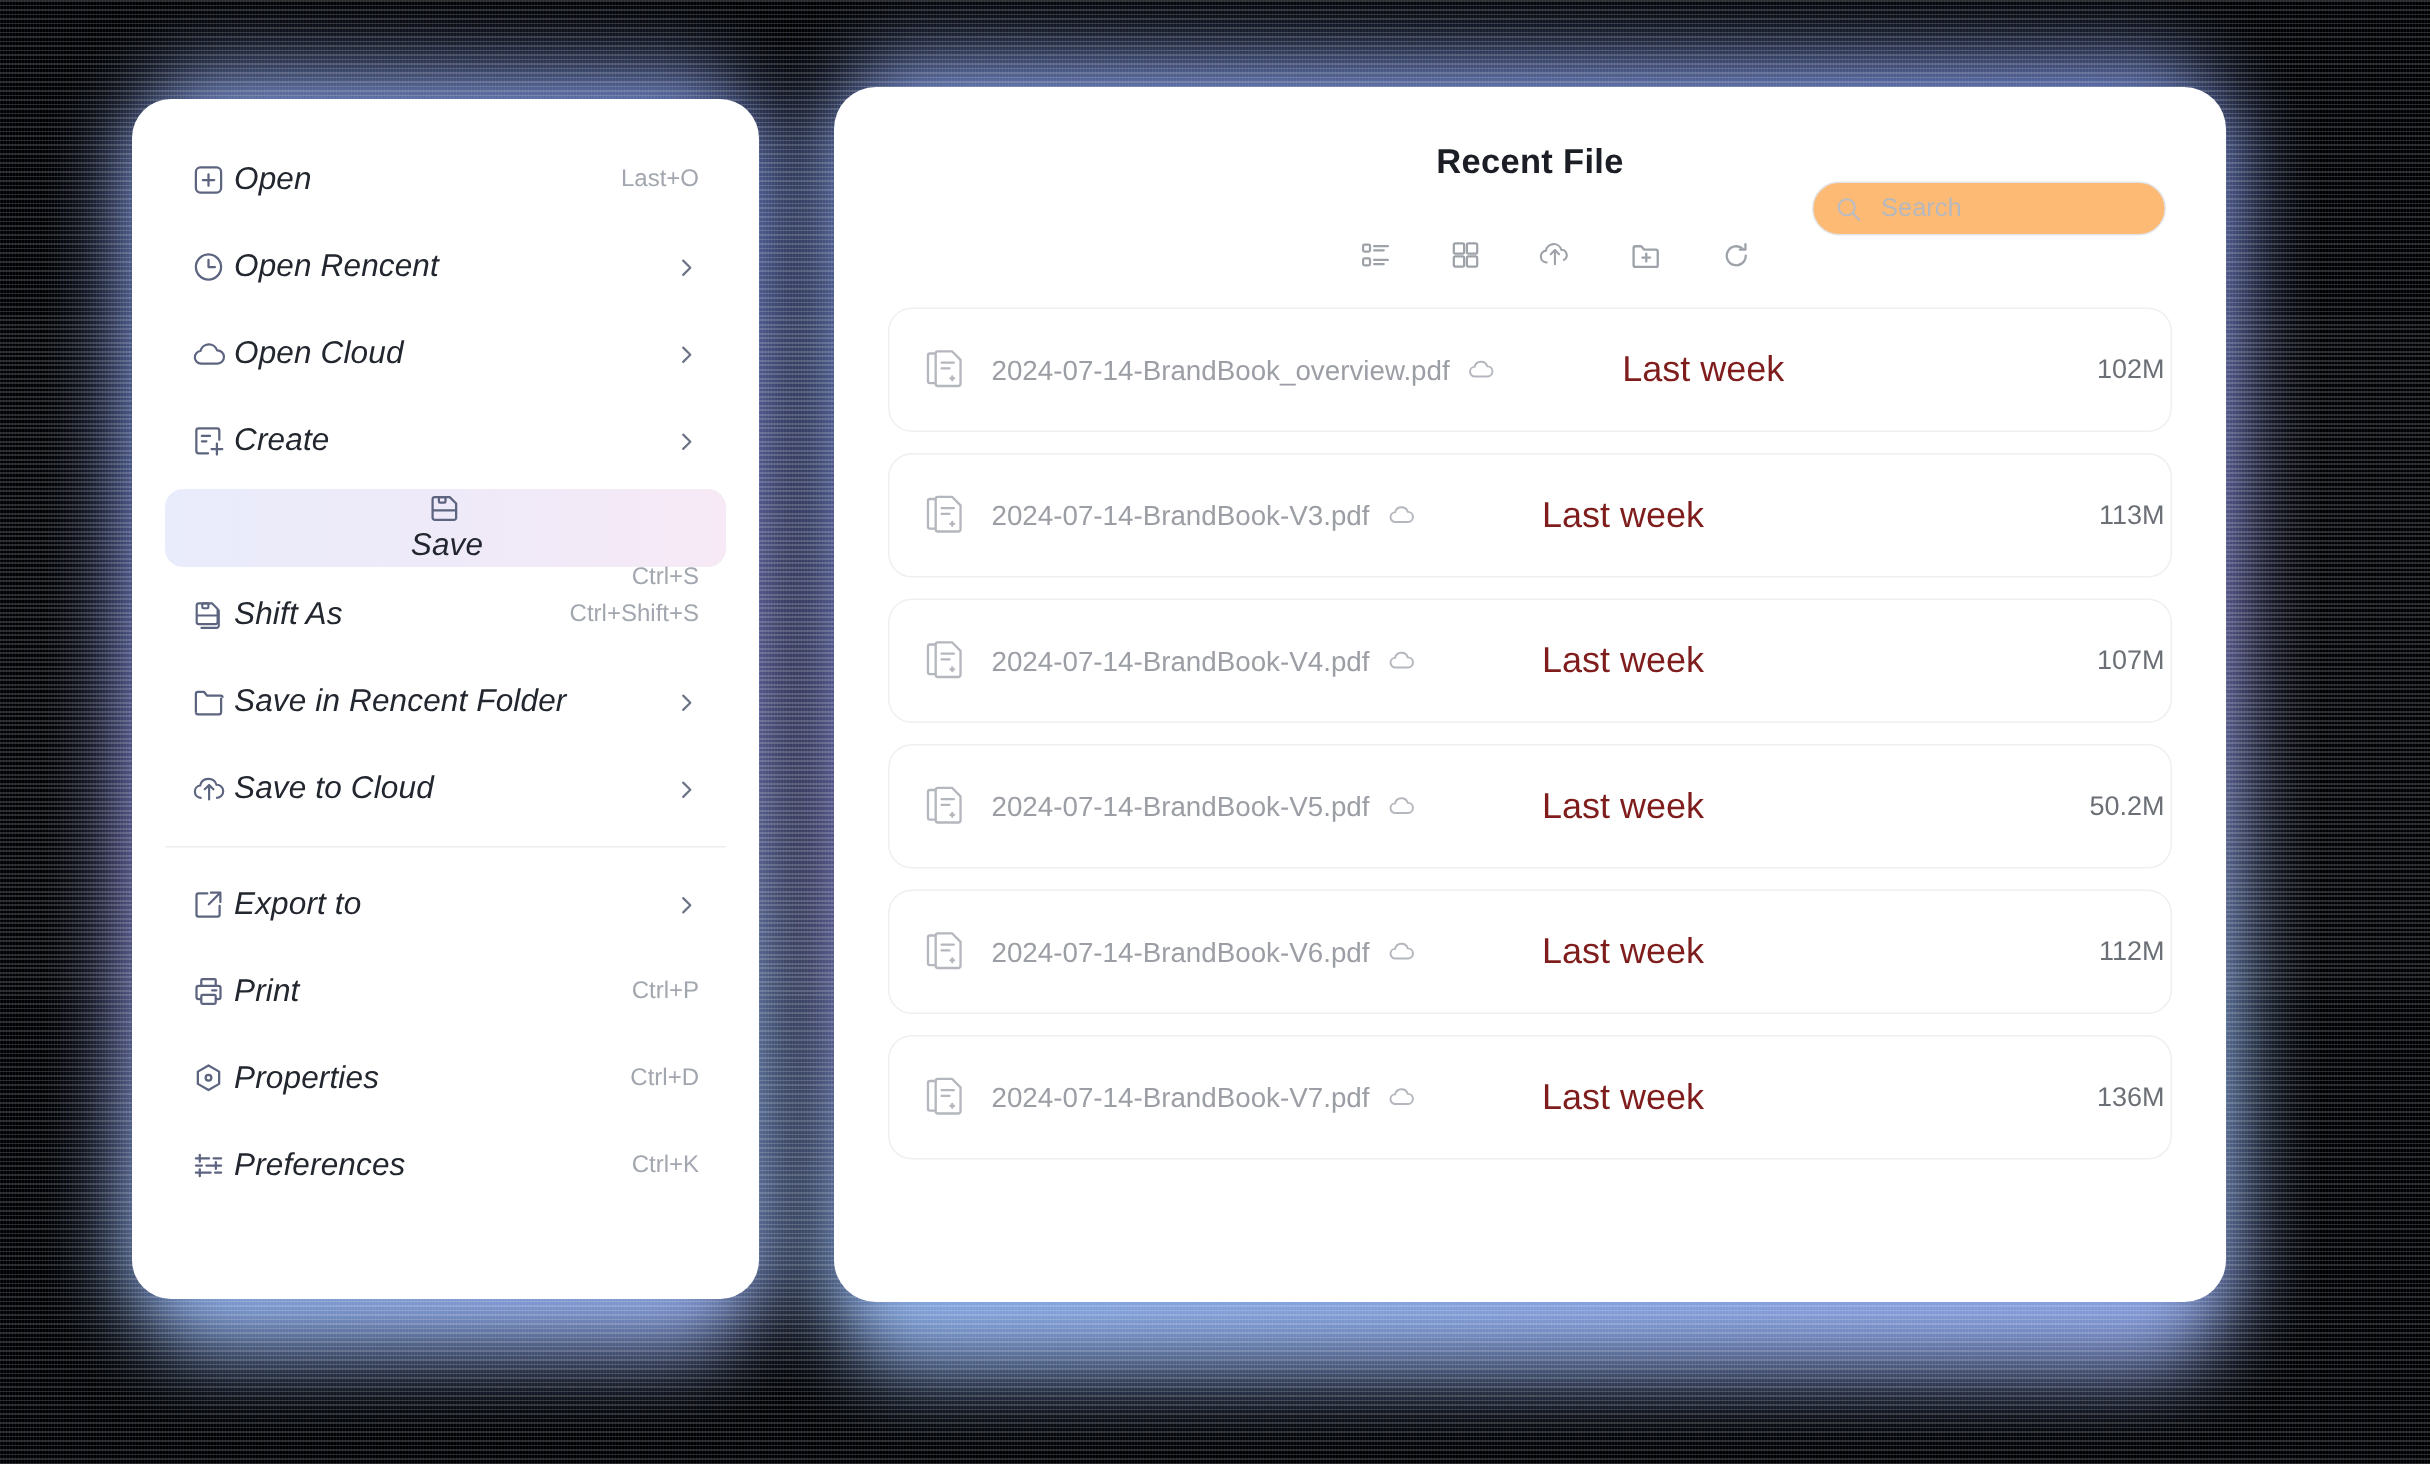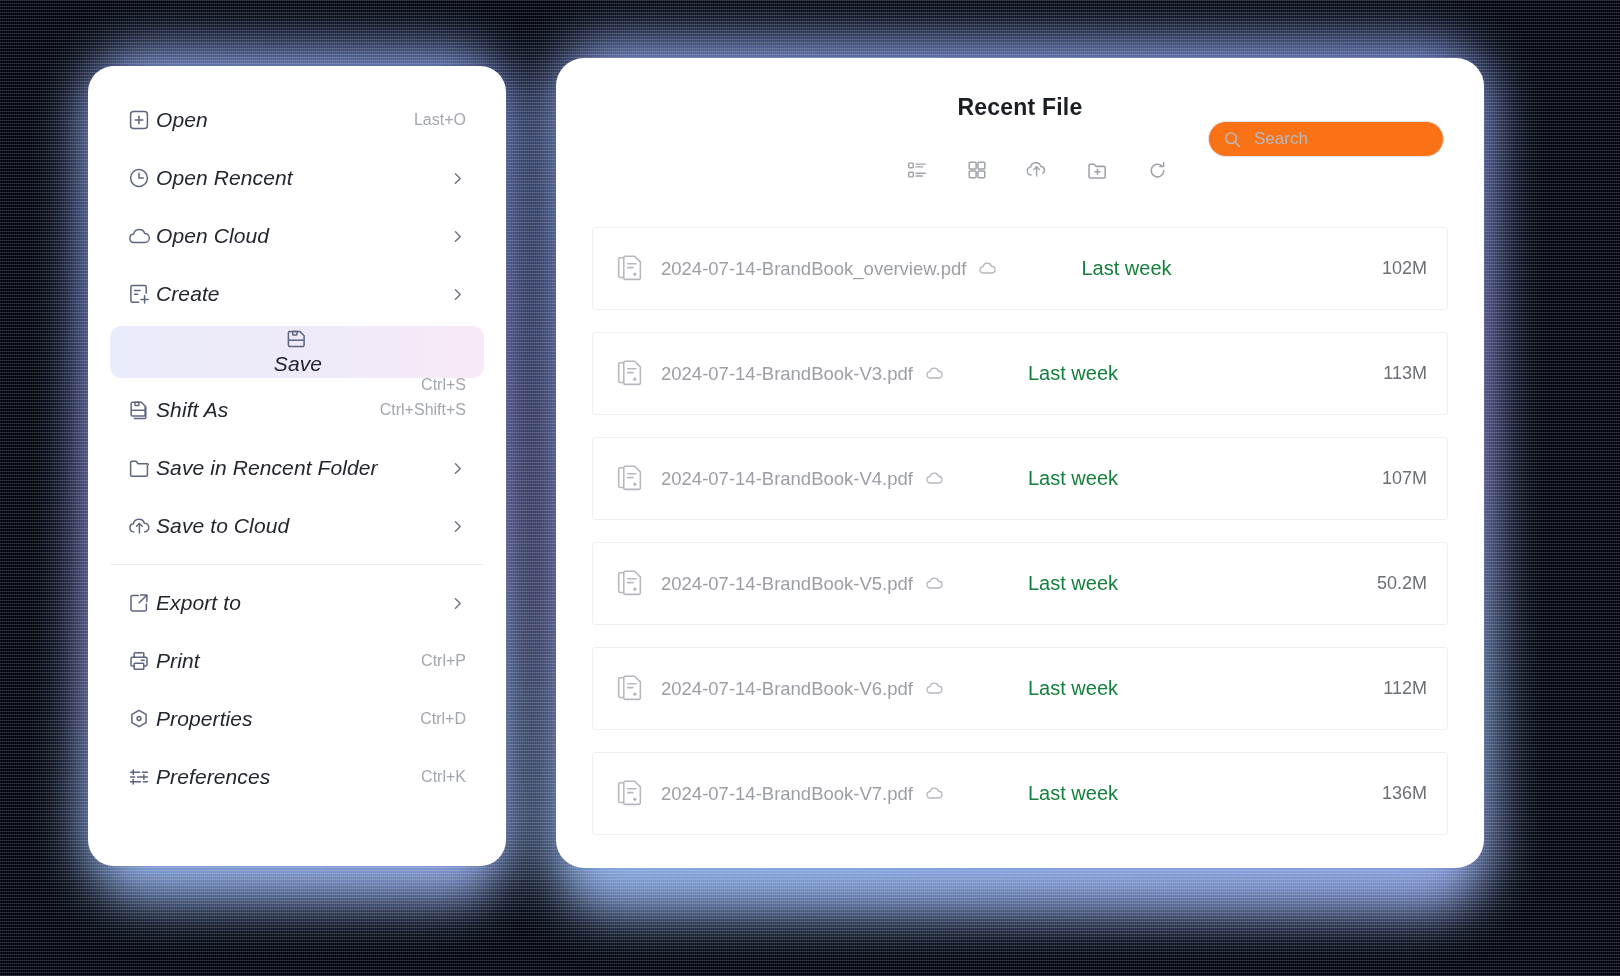--- a/index.html
+++ b/index.html
@@ -141,21 +141,21 @@
   .search-box {
     margin-left: auto;
     width: 236px;
     height: 36px;
     border: 1px solid #e3e4e8;
     border-radius: 18px;
     display: flex;
     align-items: center;
     padding: 0 14px;
     box-sizing: border-box;
-    background: #f97316;
+    background: #fdba74;
   }
   .search-box .s-icon { color: #b9bcc3; display:flex; align-items:center; }
   .search-input {
     border: 0;
     outline: 0;
     margin-left: 10px;
     font-size: 17px;
     color: #3b3f47;
     width: 100%;
     background: transparent;
@@ -177,48 +177,47 @@
   }
 
   .files-list {
     padding: 22px 36px 0 36px;
   }
   .file-row {
     display: flex;
     align-items: center;
     height: 83px;
     border: 1px solid #eeeff1;
-    border-radius: 3px;
+    border-radius: 16px;
     margin-bottom: 14px;
-    padding: 0 20px 0 20px;
+    padding: 0 4px 0 20px;
     box-sizing: border-box;
     background: #fff;
-    margin-top: 22px;
   }
   .file-row .f-icon {
     width: 32px; height: 34px;
     flex: 0 0 32px;
     color: #b4b7bd;
     display:flex; align-items:center; justify-content:center;
   }
   .file-row .f-name {
     margin-left: 16px;
     font-size: 18.5px;
     color: #9b9ea4;
     white-space: nowrap;
   }
   .file-row .f-cloud {
     margin-left: 12px;
     color: #b4b7bd;
     display: flex; align-items: center;
   }
   .file-row .f-date {
     margin-left: 84px;
-    font-size: 20px;
-    color: #15803d;
+    font-size: 24px;
+    color: #7f1d1d;
     white-space: nowrap;
     text-align: center;
   }
   .file-row .f-size {
     margin-left: auto;
     font-size: 18px;
     color: #6b6f76;
     white-space: nowrap;
   }
 </style>

